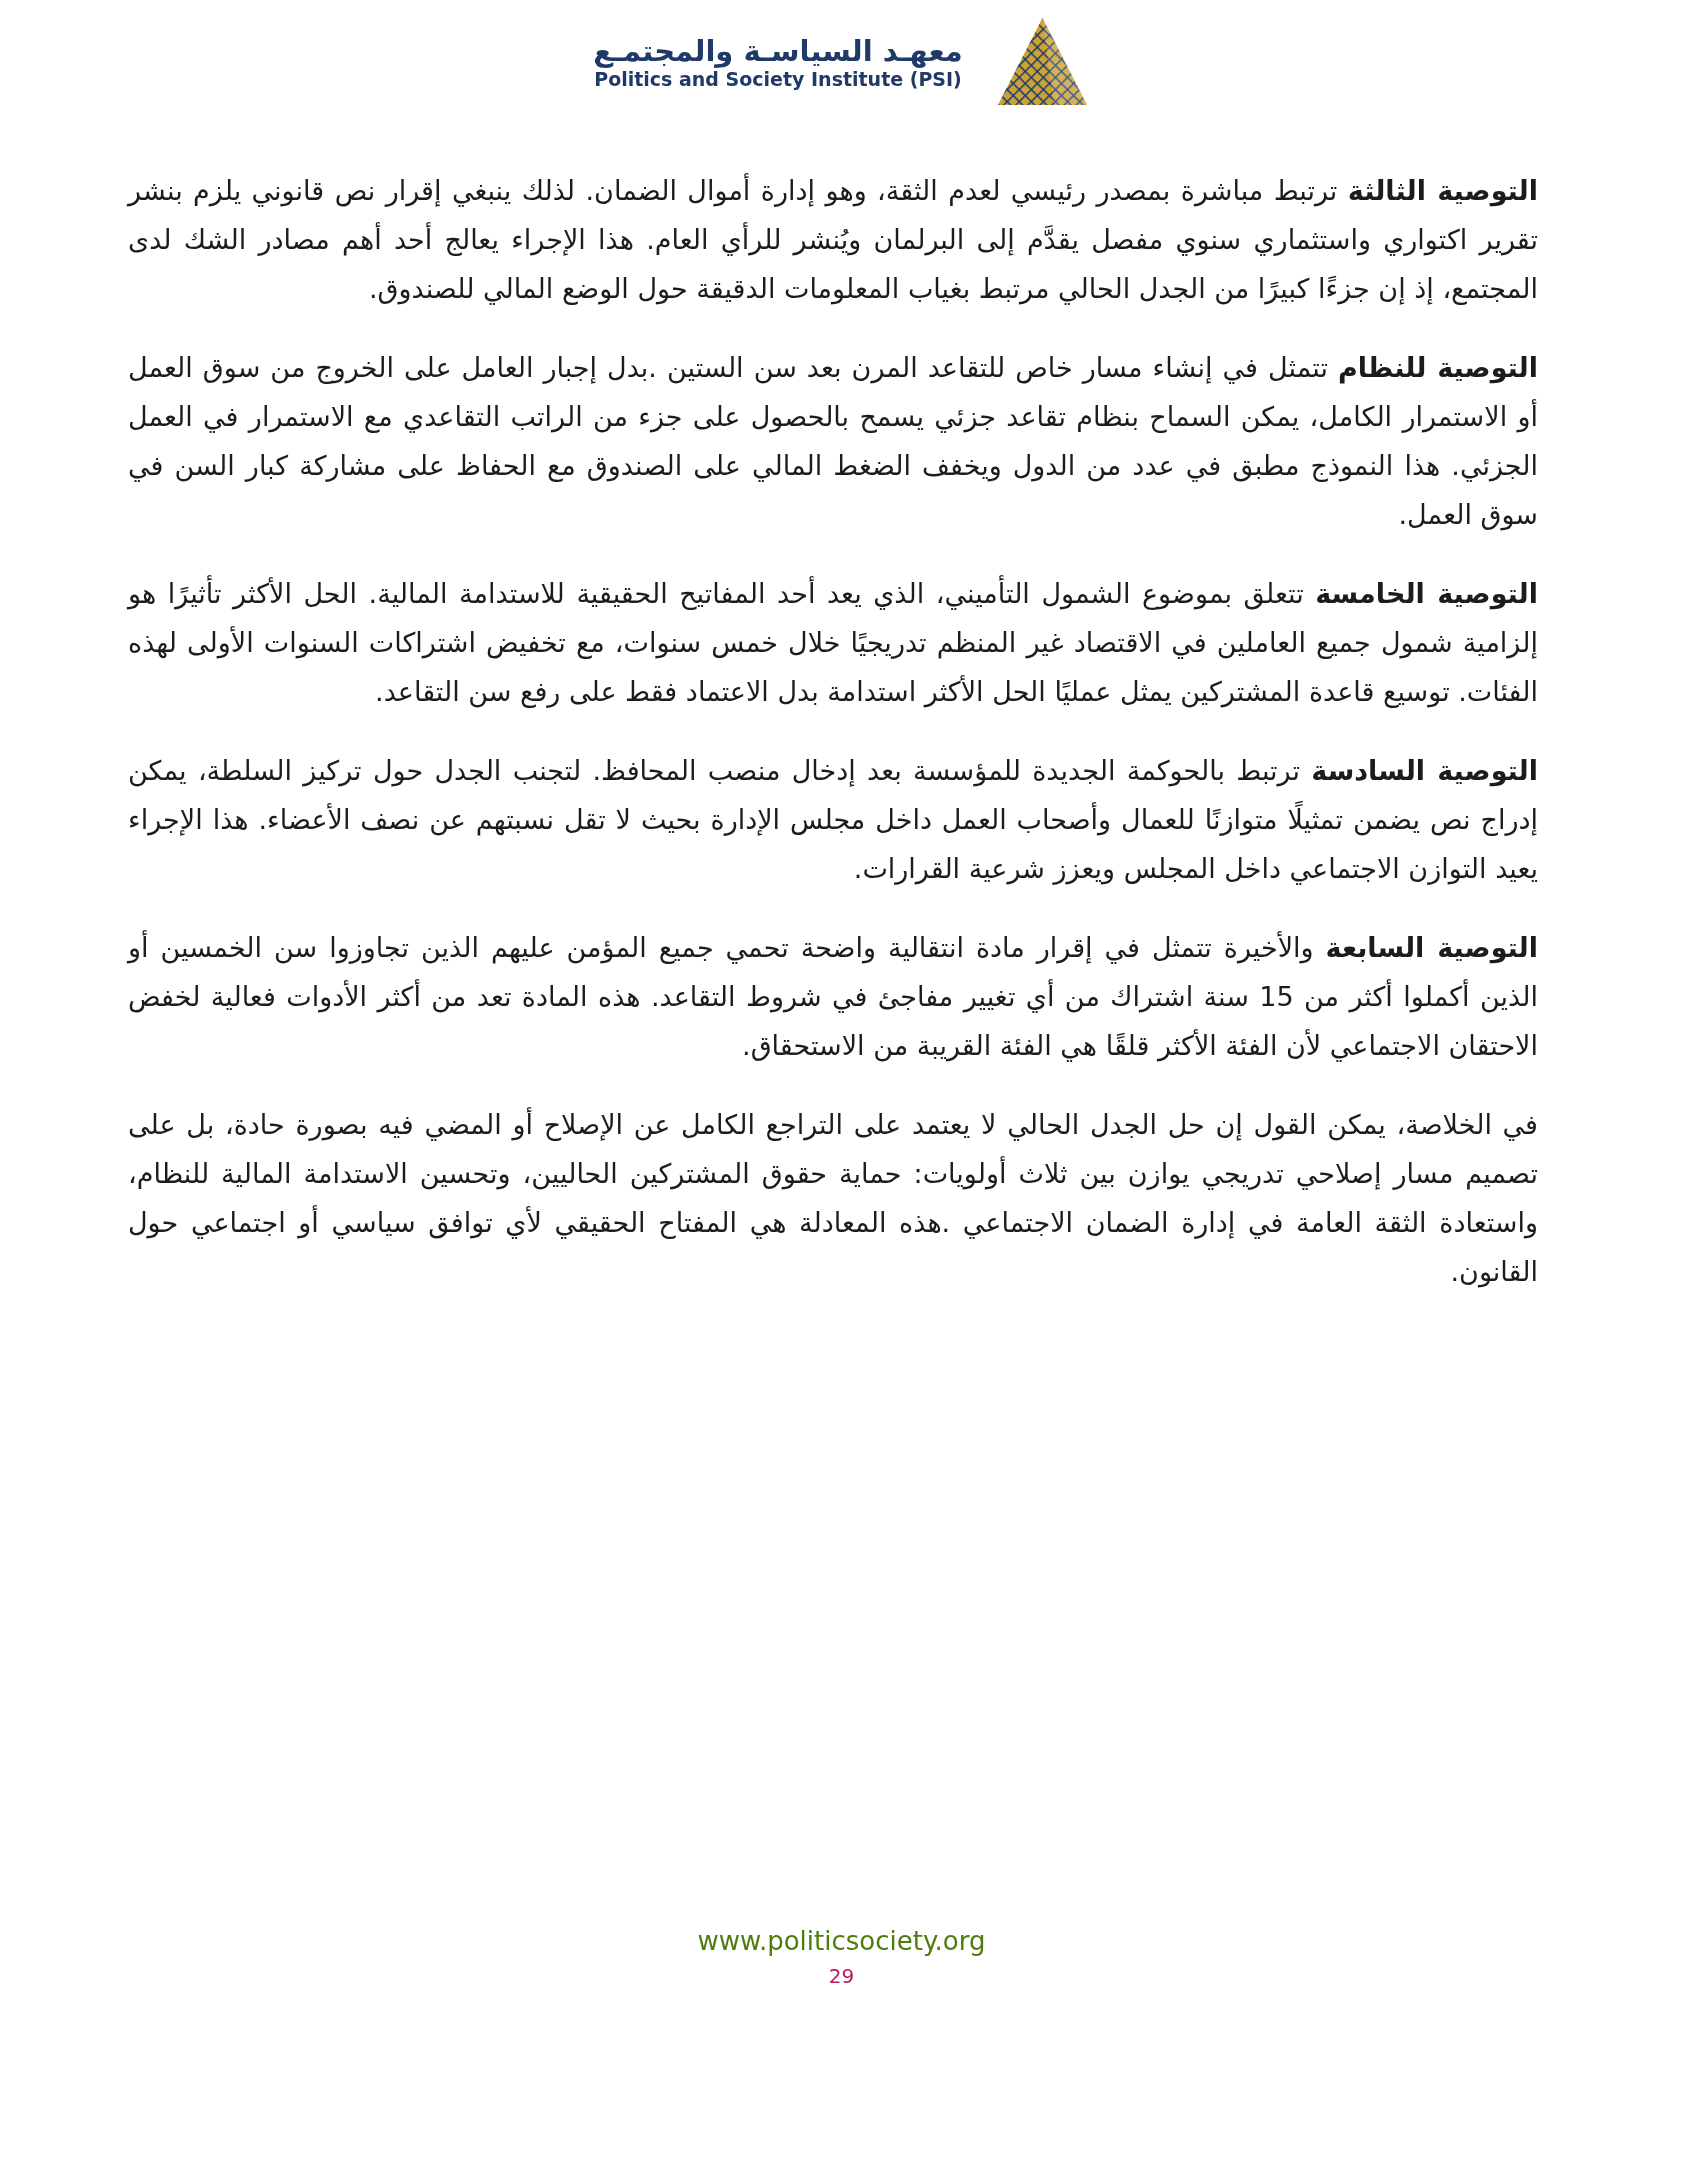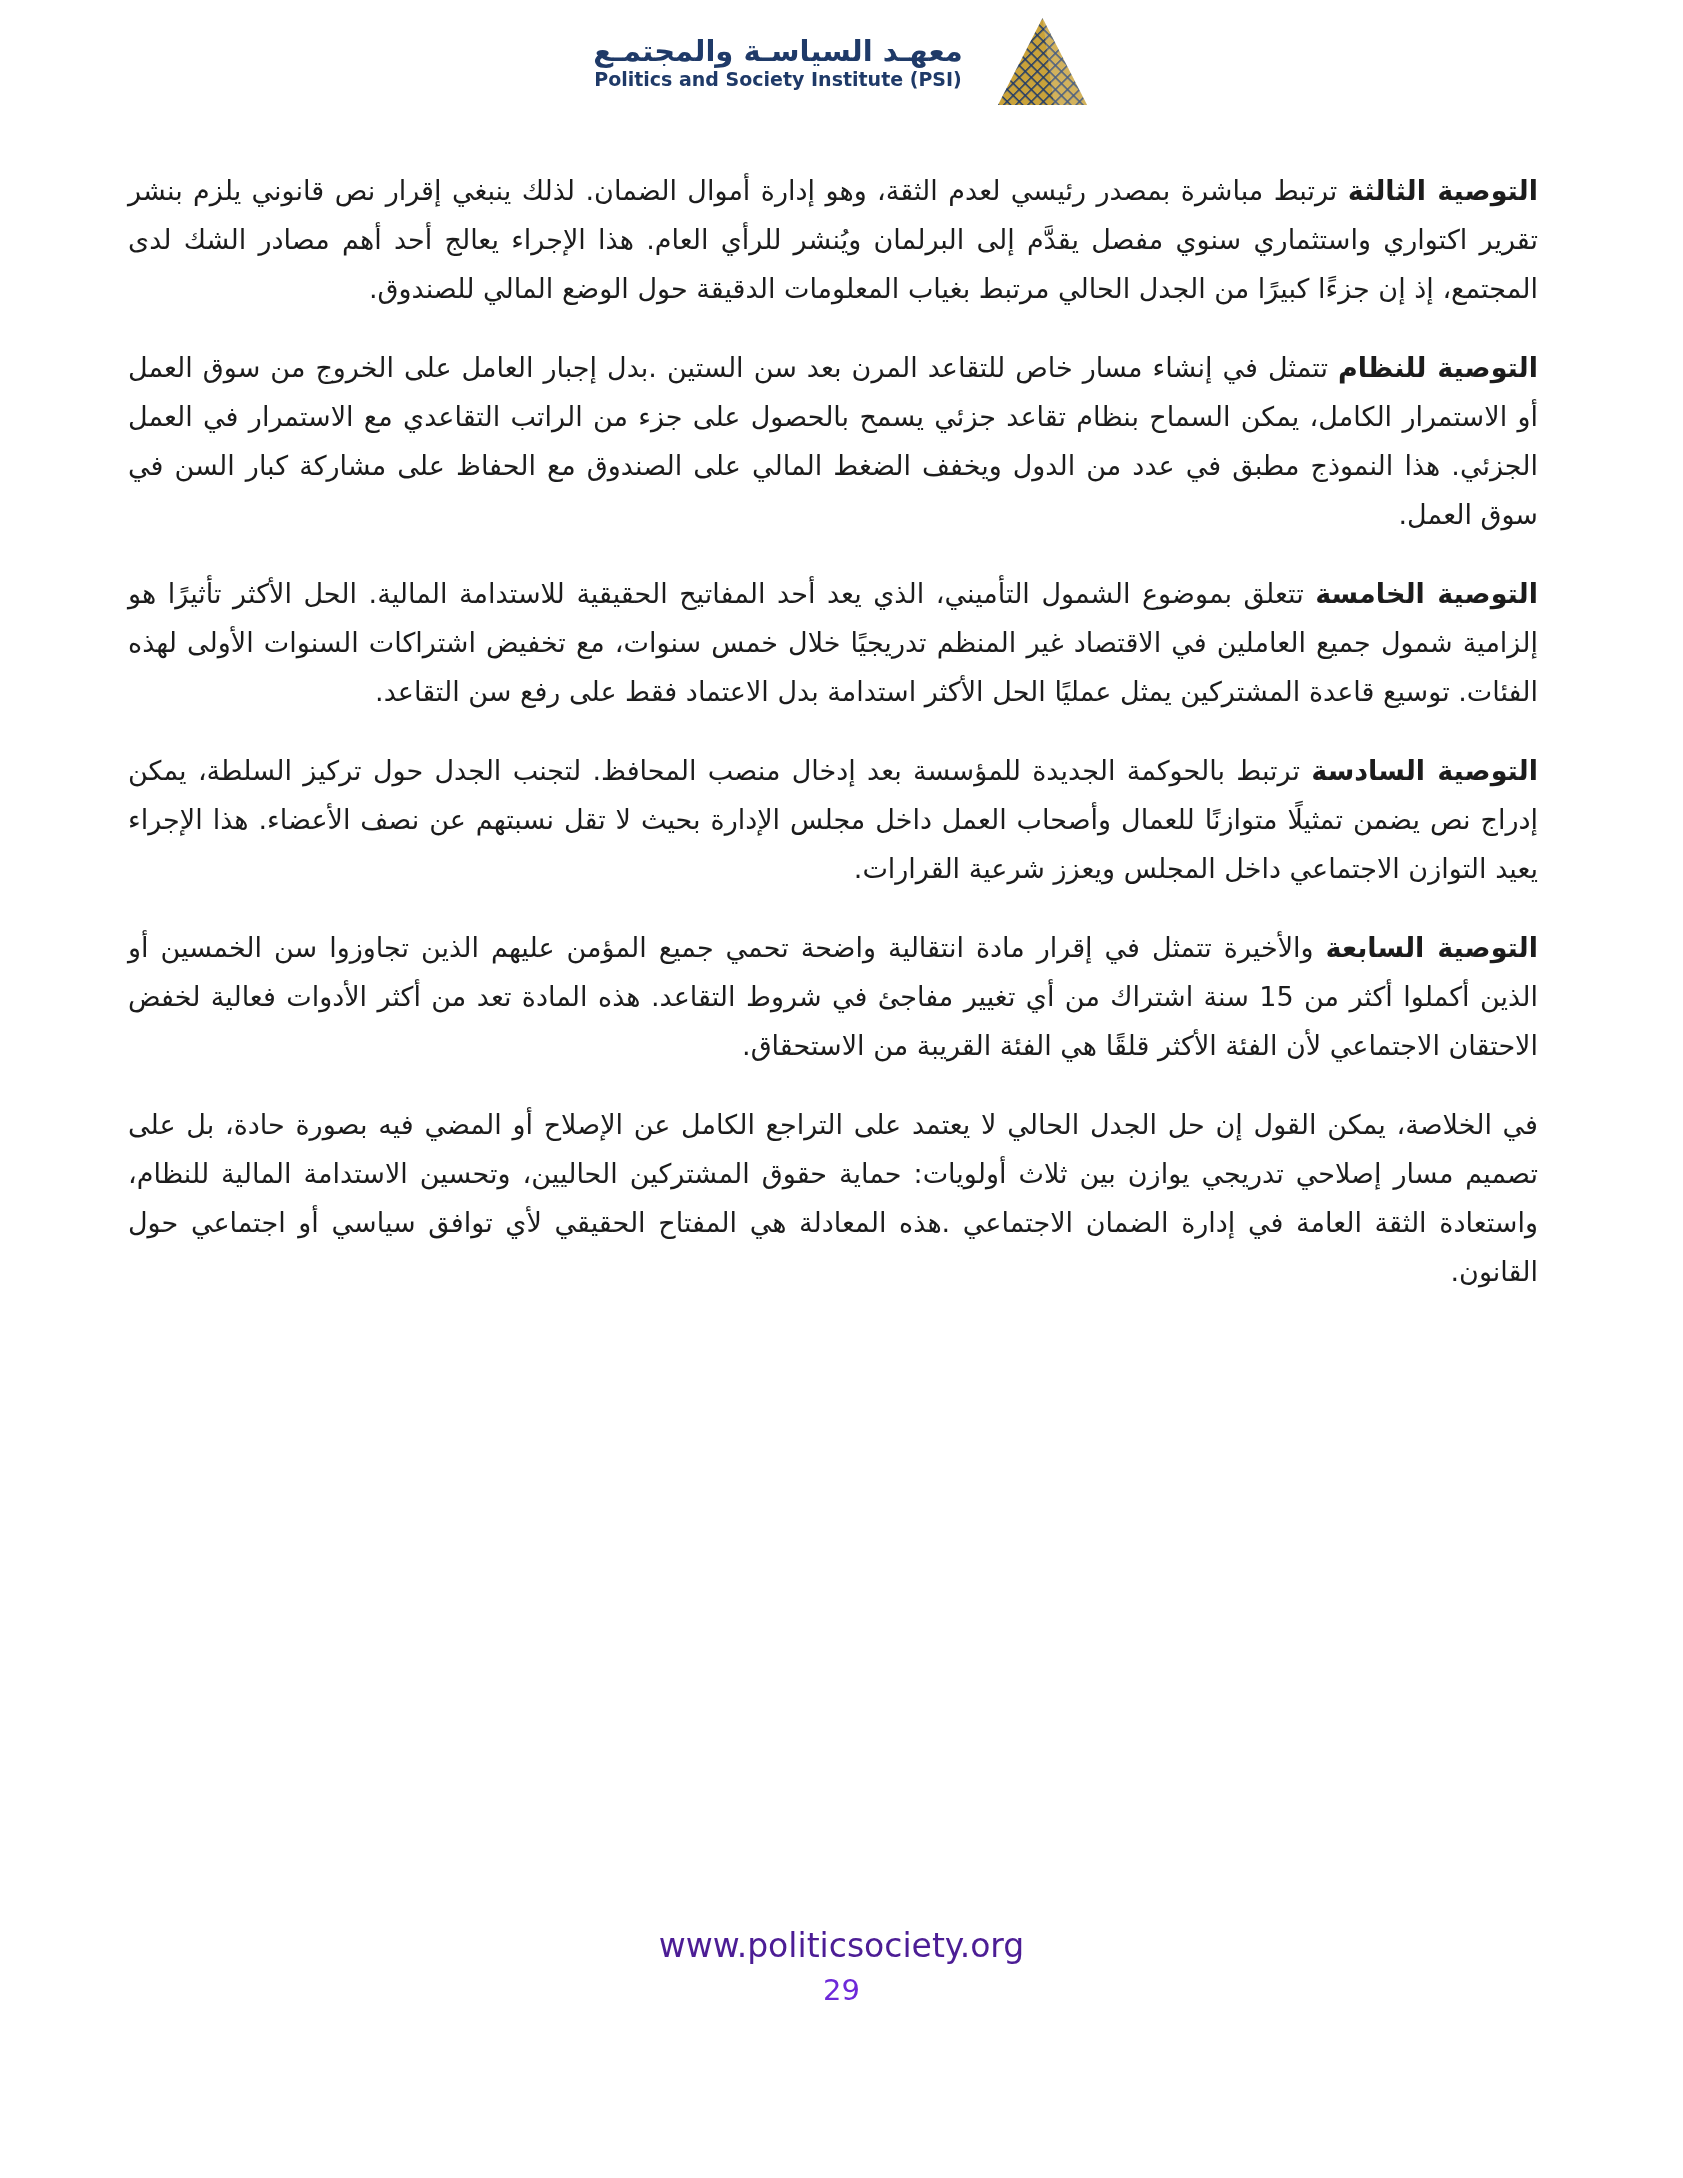--- a/index.html
+++ b/index.html
@@ -73,29 +73,29 @@
 
   
   .footer {
     position: absolute;
     top: 1926px;
     left: 0;
     right: 0;
     text-align: center;
   }
   .footer-url {
-    font-size: 33px;
-    color: #4c1d95;
+    font-size: 26px;
+    color: #4d7c0f;
     text-decoration: none;
     display: inline-block;
   }
   .footer-page {
     margin-top: 8px;
-    font-size: 29px;
-    color: #6d28d9;
+    font-size: 20px;
+    color: #be185d;
   }
 </style>
 </head>
 <body>
 
 <div class="page">
 
   <div class="header">
     <div class="logo">
       <div class="logo-text">

